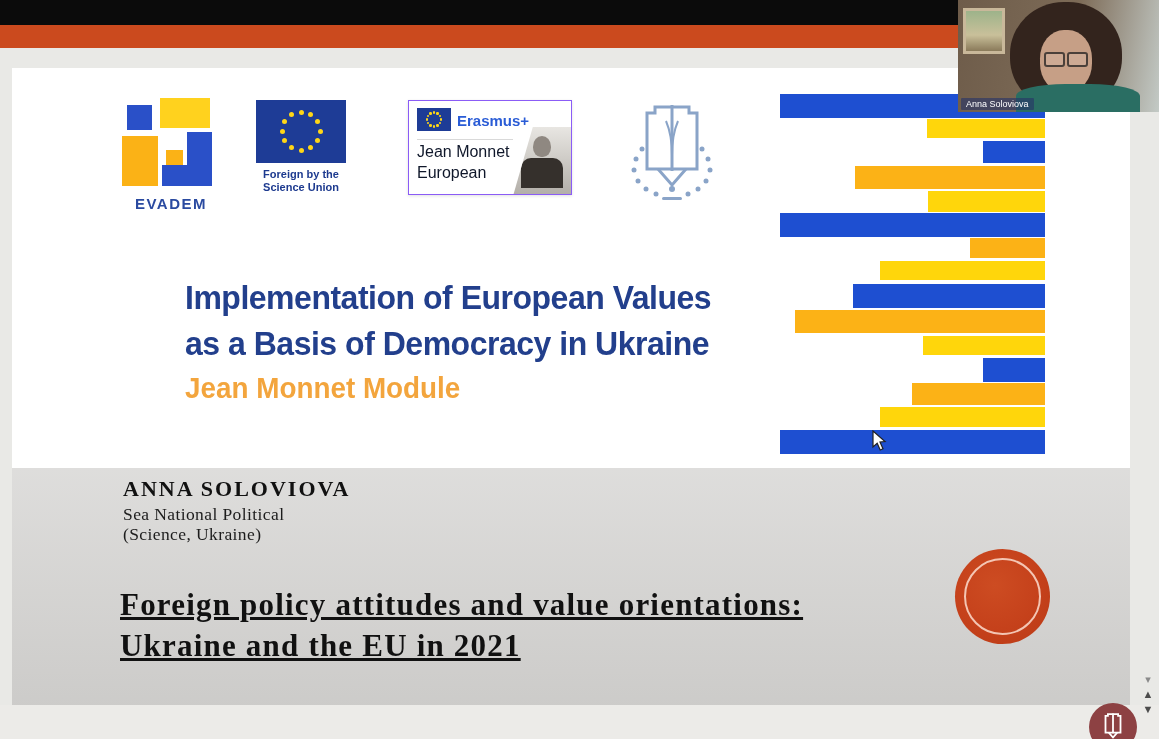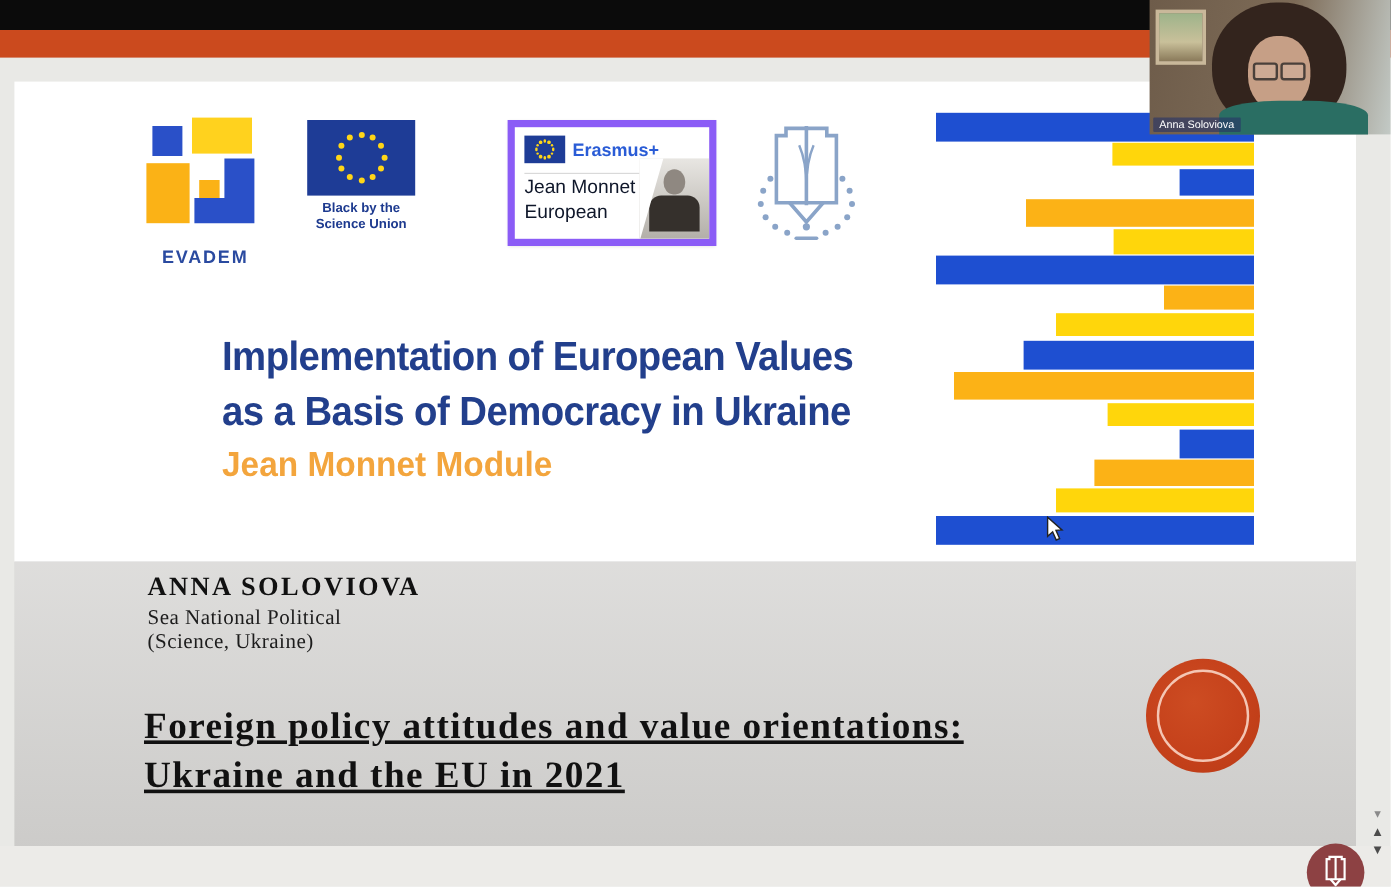--- a/index.html
+++ b/index.html
@@ -12,30 +12,30 @@
   .bar-orange{left:0;top:25px;width:1159px;height:23px;background:#cb4a1e;}
 
   
   .slide-white{left:12px;top:68px;width:1118px;height:400px;background:#ffffff;}
   .slide-gray{left:12px;top:468px;width:1118px;height:237px;background:#d3d2d0;
       background-image:linear-gradient(180deg,rgba(255,255,255,.25),rgba(0,0,0,.03));}
   .below-strip{left:0;top:705px;width:1159px;height:34px;background:#ecebe8;}
 
   
   .evadem{left:115px;top:95px;width:112px;height:116px;text-align:center;}
-  .evadem-label{margin-top:12px;color:#2a4aa0;font-weight:bold;font-size:15px;letter-spacing:1.5px;}
+  .evadem-label{margin-top:2px;color:#2a4aa0;font-weight:bold;font-size:15px;letter-spacing:1.5px;}
 
   .euflag-block{left:255px;top:100px;width:92px;text-align:center;}
   .eu-flag{position:relative;background:#1e3c96;overflow:hidden;}
   .eu-flag-big{width:90px;height:63px;margin:0 auto;}
   .star-dot{position:absolute;background:#ffd617;border-radius:50%;}
   .eu-caption{margin-top:5px;font-size:11px;font-weight:bold;color:#1d3a8f;line-height:13px;}
 
-  .erasmus-card{left:423px;top:100px;width:162px;height:93px;background:#fff;
-      border:6px solid #8b5cf6;box-shadow:0 1px 3px rgba(0,0,0,.12);overflow:hidden;text-decoration:underline;}
+  .erasmus-card{left:408px;top:100px;width:162px;height:93px;background:#fff;
+      border:1px solid #8b5cf6;box-shadow:0 1px 3px rgba(0,0,0,.12);overflow:hidden;text-decoration:underline;}
   .eu-flag-small{position:absolute;left:8px;top:7px;width:34px;height:23px;}
   .erasmus-title{position:absolute;left:48px;top:11px;font-size:15px;font-weight:bold;color:#2a5cd6;}
   .erasmus-divider{position:absolute;left:8px;top:38px;width:96px;height:1px;background:#d9d9d9;}
   .jm-line{position:absolute;left:8px;font-size:16px;color:#0f172a;}
   .jm-photo{position:absolute;right:0;top:26px;width:58px;height:67px;
       background:linear-gradient(180deg,#e8e6e2,#b3afa9);overflow:hidden;}
   .jm-head{width:18px;height:21px;background:#8f8881;border-radius:50% 50% 45% 45%;margin:9px auto 0;}
   .jm-suit{width:42px;height:30px;background:#35302c;border-radius:10px 10px 0 0;margin:1px auto 0;}
   .jm-slash{position:absolute;left:-14px;top:-6px;width:24px;height:120%;background:#fff;transform:skewX(-16deg);}
 
@@ -116,21 +116,21 @@
         <div class="star-dot" style="height: 5px; width: 5px; left: 58.9545px; top: 38px;"></div>
         <div class="star-dot" style="height: 5px; width: 5px; left: 52px; top: 44.9545px;"></div>
         <div class="star-dot" style="height: 5px; width: 5px; left: 42.5px; top: 47.5px;"></div>
         <div class="star-dot" style="height: 5px; width: 5px; left: 33px; top: 44.9545px;"></div>
         <div class="star-dot" style="height: 5px; width: 5px; left: 26.0455px; top: 38px;"></div>
         <div class="star-dot" style="height: 5px; width: 5px; left: 23.5px; top: 28.5px;"></div>
         <div class="star-dot" style="height: 5px; width: 5px; left: 26.0455px; top: 19px;"></div>
         <div class="star-dot" style="height: 5px; width: 5px; left: 33px; top: 12.0455px;"></div>
       </div>
     <div class="eu-caption">
-      <div>Black by the</div>
+      <div>Foreign by the</div>
       <div>Science Union</div>
     </div>
   </div>
 
   <div class="abs erasmus-card">
     <div class="eu-flag eu-flag-small eu-stars">
         <div class="star-dot" style="height: 2.5px; width: 2.5px; left: 15.75px; top: 3.25px;"></div>
         <div class="star-dot" style="height: 2.5px; width: 2.5px; left: 19.25px; top: 4.18782px;"></div>
         <div class="star-dot" style="height: 2.5px; width: 2.5px; left: 21.8122px; top: 6.75px;"></div>
         <div class="star-dot" style="height: 2.5px; width: 2.5px; left: 22.75px; top: 10.25px;"></div>

